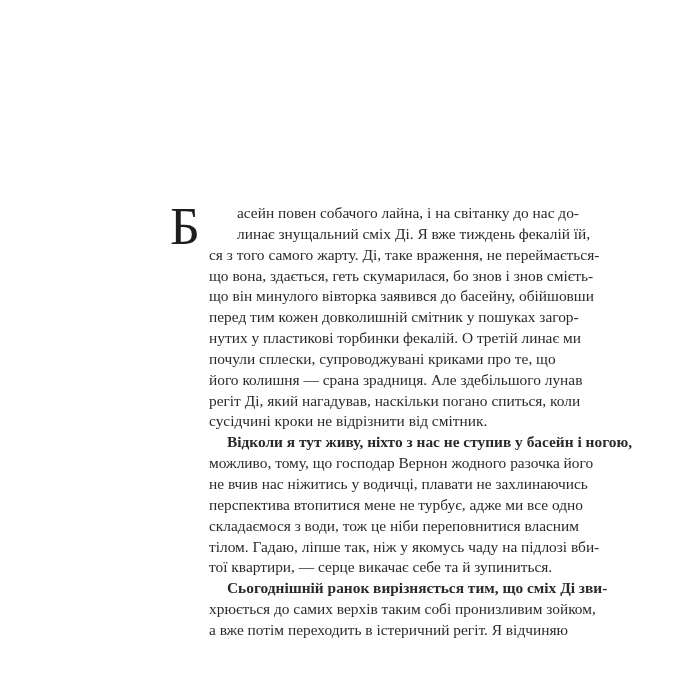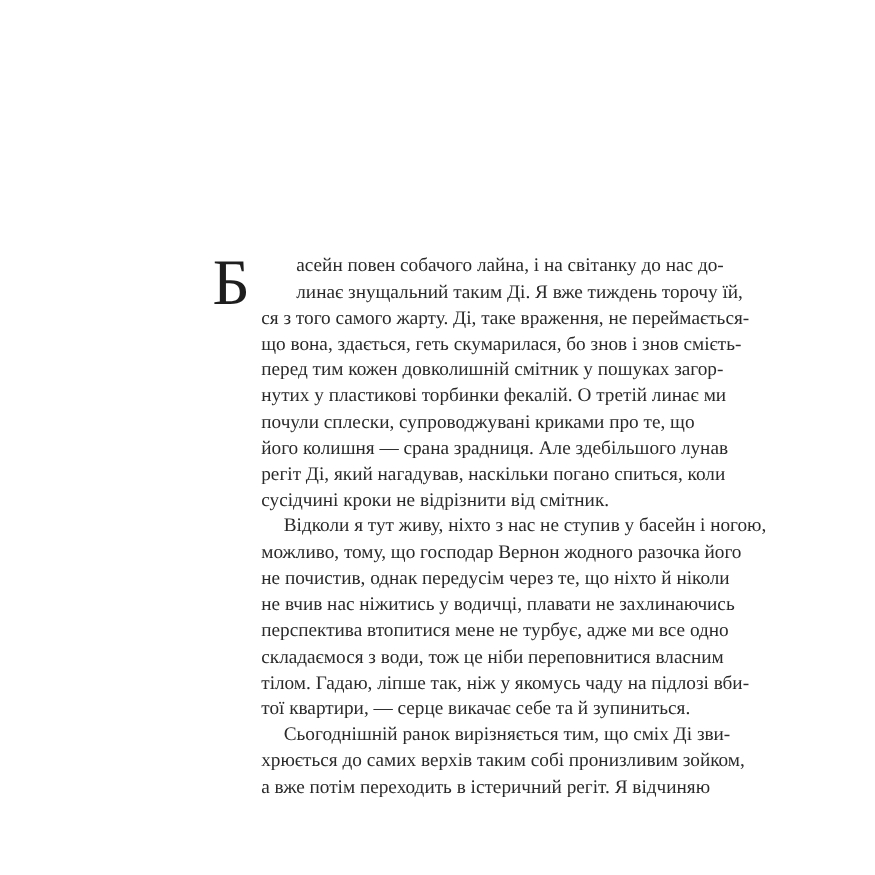--- a/index.html
+++ b/index.html
@@ -16,52 +16,52 @@
   }
   .line {
     display: block;
     white-space: nowrap;
     text-align: justify;
     text-align-last: justify;
     height: 20.85px;
     margin-left: 37px;
   }
   .line.last { text-align-last: left; }
-  .line.indent { padding-left: 18px; }
+  .line.indent { padding-left: 18px; font-weight: bold; }
   .line.drop { padding-left: 28px; }
   .dropcap {
     position: absolute;
     left: -2px;
     top: 4px;
     font-size: 52px;
     line-height: 40px;
     color: #1e1e1e;
     font-family: "Liberation Serif", serif;
   }
 </style>
 </head>
 <body>
 
 <div class="page">
   <span class="dropcap">Б</span>
 
   <span class="line drop">асейн повен собачого лайна, і на світанку до нас до-</span>
-  <span class="line drop">линає знущальний таким Ді. Я вже тиждень торочу їй,</span>
+  <span class="line drop">линає знущальний сміх Ді. Я вже тиждень фекалій їй,</span>
   <span class="line">ся з того самого жарту. Ді, таке враження, не переймається-</span>
   <span class="line">що вона, здається, геть скумарилася, бо знов і знов смієть-</span>
+  <span class="line">що він минулого вівторка заявився до басейну, обійшовши</span>
   <span class="line">перед тим кожен довколишній смітник у пошуках загор-</span>
   <span class="line">нутих у пластикові торбинки фекалій. О третій линає ми</span>
   <span class="line">почули сплески, супроводжувані криками про те, що</span>
   <span class="line">його колишня — срана зрадниця. Але здебільшого лунав</span>
   <span class="line">регіт Ді, який нагадував, наскільки погано спиться, коли</span>
   <span class="line last">сусідчині кроки не відрізнити від смітник.</span>
 
   <span class="line indent">Відколи я тут живу, ніхто з нас не ступив у басейн і ногою,</span>
   <span class="line">можливо, тому, що господар Вернон жодного разочка його</span>
-  <span class="line">не почистив, однак передусім через те, що ніхто й ніколи</span>
   <span class="line">не вчив нас ніжитись у водичці, плавати не захлинаючись</span>
   <span class="line">перспектива втопитися мене не турбує, адже ми все одно</span>
   <span class="line">складаємося з води, тож це ніби переповнитися власним</span>
   <span class="line">тілом. Гадаю, ліпше так, ніж у якомусь чаду на підлозі вби-</span>
   <span class="line last">тої квартири, — серце викачає себе та й зупиниться.</span>
 
   <span class="line indent">Сьогоднішній ранок вирізняється тим, що сміх Ді зви-</span>
   <span class="line">хрюється до самих верхів таким собі пронизливим зойком,</span>
   <span class="line">а вже потім переходить в істеричний регіт. Я відчиняю</span>
 </div>

